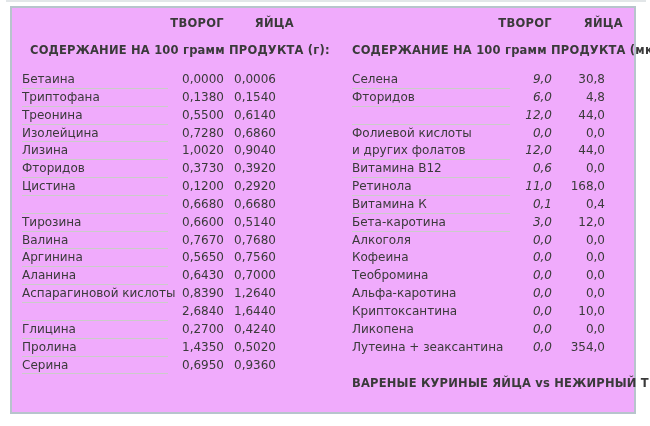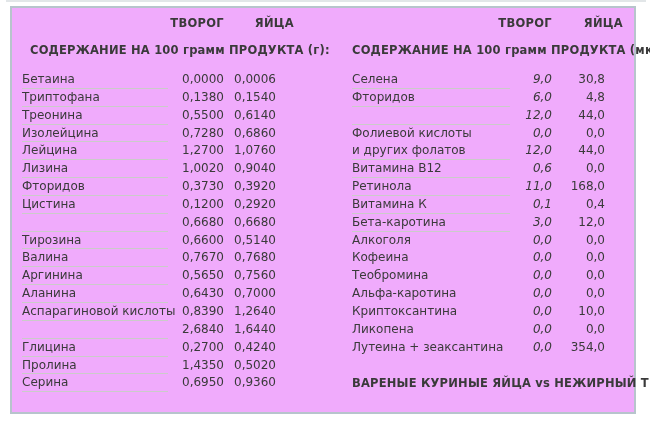--- a/index.html
+++ b/index.html
@@ -75,21 +75,20 @@
     <div class="hdr-row">
       <span class="hval hv1">ТВОРОГ</span>
       <span class="hval hv2">ЯЙЦА</span>
     </div>
     <div class="section-title">СОДЕРЖАНИЕ НА 100 грамм ПРОДУКТА (г):</div>
     <div class="rows">
         <div class="row has-divider"><span class="label">Бетаина</span><span class="val v1">0,0000</span><span class="val v2">0,0006</span></div>
         <div class="row has-divider"><span class="label">Триптофана</span><span class="val v1">0,1380</span><span class="val v2">0,1540</span></div>
         <div class="row has-divider"><span class="label">Треонина</span><span class="val v1">0,5500</span><span class="val v2">0,6140</span></div>
         <div class="row has-divider"><span class="label">Изолейцина</span><span class="val v1">0,7280</span><span class="val v2">0,6860</span></div>
-        <div class="row has-divider"><span class="label">Лейцина</span><span class="val v1">1,2700</span><span class="val v2">1,0760</span></div>
         <div class="row has-divider"><span class="label">Лизина</span><span class="val v1">1,0020</span><span class="val v2">0,9040</span></div>
         <div class="row has-divider"><span class="label">Фторидов</span><span class="val v1">0,3730</span><span class="val v2">0,3920</span></div>
         <div class="row has-divider"><span class="label">Цистина</span><span class="val v1">0,1200</span><span class="val v2">0,2920</span></div>
         <div class="row has-divider"><span class="val v1">0,6680</span><span class="val v2">0,6680</span></div>
         <div class="row has-divider"><span class="label">Тирозина</span><span class="val v1">0,6600</span><span class="val v2">0,5140</span></div>
         <div class="row has-divider"><span class="label">Валина</span><span class="val v1">0,7670</span><span class="val v2">0,7680</span></div>
         <div class="row has-divider"><span class="label">Аргинина</span><span class="val v1">0,5650</span><span class="val v2">0,7560</span></div>
         <div class="row has-divider"><span class="label">Аланина</span><span class="val v1">0,6430</span><span class="val v2">0,7000</span></div>
         <div class="row has-divider"><span class="label">Аспарагиновой кислоты</span><span class="val v1">0,8390</span><span class="val v2">1,2640</span></div>
         <div class="row has-divider"><span class="val v1">2,6840</span><span class="val v2">1,6440</span></div>

